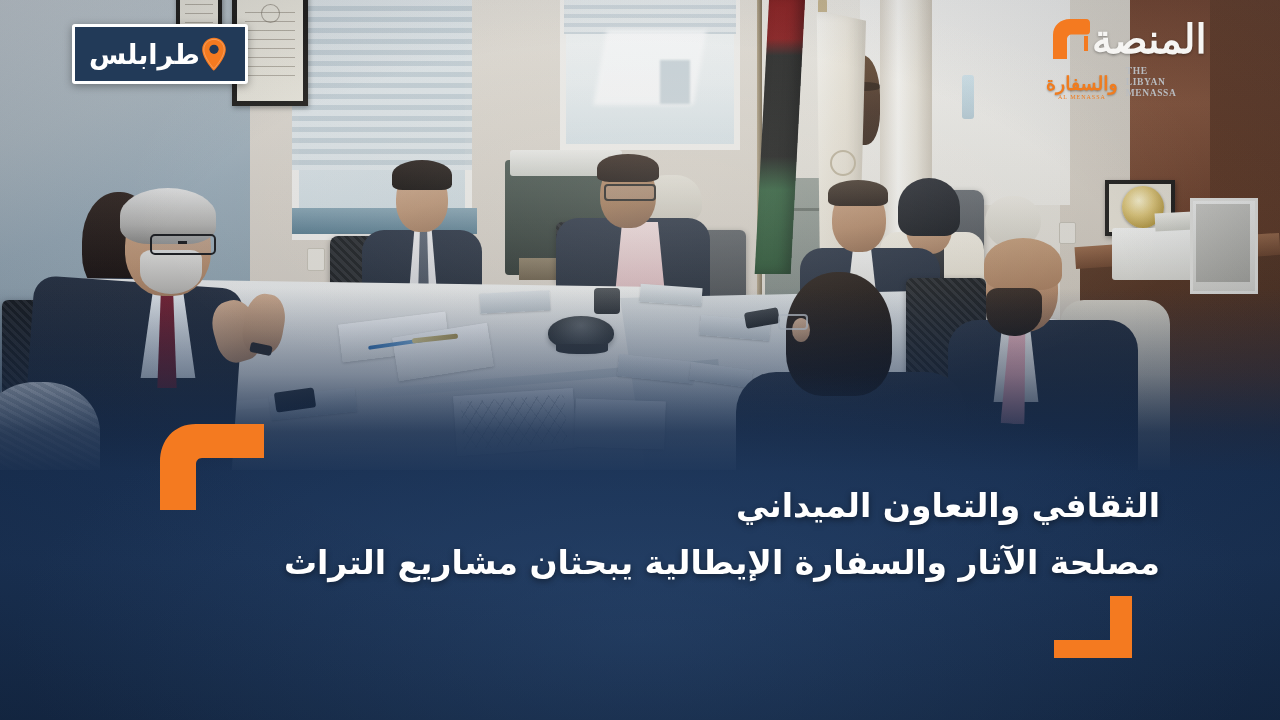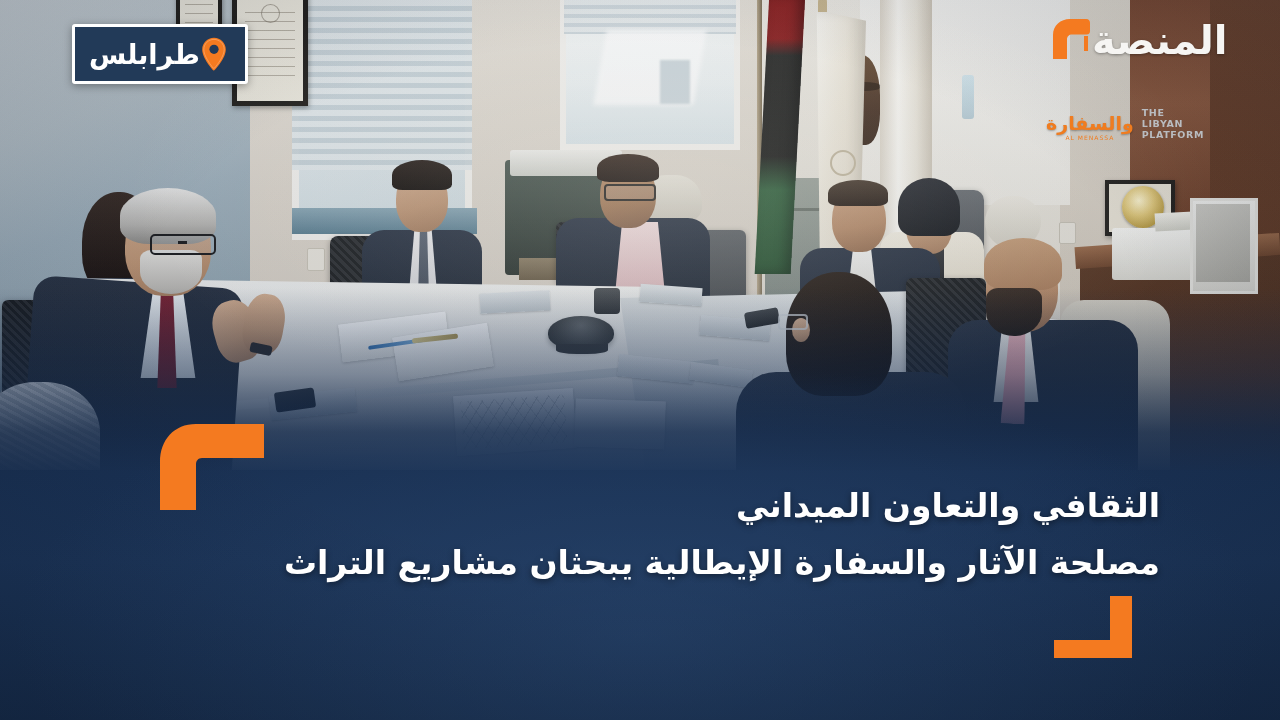--- a/index.html
+++ b/index.html
@@ -598,39 +598,39 @@
     letter-spacing: .3px;
     line-height: 1;
     white-space: nowrap;
   }
 
   
   .logo {
     position: absolute;
     right: 54px; top: 16px;
     width: 180px; height: 78px;
-    display: flex; flex-direction: column; align-items: flex-end;
+    display: flex; flex-direction: column; align-items: flex-end; font-family: Liberation Serif, serif;
   }
   .logo-row1 { display: flex; align-items: center; gap: 2px; }
   .logo-main {
     color: #f6f5f3;
     font-size: 40px; font-weight: 700; line-height: 1;
     letter-spacing: -1px;
     text-shadow: 0 1px 3px rgba(0,0,0,.35);
   }
   .logo-mark { width: 46px; height: 44px; margin-right: -2px; }
   .logo-row2 {
     display: flex; align-items: flex-end; gap: 8px;
     margin-top: 2px; margin-right: 46px;
   }
   .logo-en {
     color: #b9bcc0;
     font-size: 9.5px; font-weight: 700;
     letter-spacing: .6px; line-height: 1.18;
-    text-align: left; direction: ltr; margin-top: 41px;
+    text-align: left; direction: ltr;
   }
   .logo-sub {
     color: #f07c1f;
     font-size: 19px; font-weight: 700; line-height: 1;
     text-shadow: 0 1px 2px rgba(0,0,0,.3);
   }
   .logo-tiny {
     color: #f07c1f; font-size: 6px; letter-spacing: 1px;
     text-align: center; direction: ltr; margin-top: 1px;
   }
@@ -844,21 +844,21 @@
       <span>
         <svg class="logo-mark" viewBox="0 0 46 44" xmlns="http://www.w3.org/2000/svg">
           <path d="M7 43 L7 19 C7 9.5 14.5 3 24 3 L40 3 C43 3 44 5 44 7 L44 15 C44 17 43 18.5 40.5 18.5 L26 18.5 C23 18.5 21 20.5 21 23.5 L21 43 Z" fill="#f47a20"></path>
           <path d="M40 22 L40 33" stroke="#f47a20" stroke-width="4" stroke-linecap="square"></path>
         </svg>
       </span>
     </div>
     <div class="logo-row2">
       <div class="logo-en">
         <div>THE LIBYAN</div>
-        <div>PLATFORM</div>
+        <div>MENASSA</div>
       </div>
       <div>
         <div class="logo-sub">والسفارة</div>
         <div class="logo-tiny">AL MENASSA</div>
       </div>
     </div>
   </div>
 
   <span class="bracket-tl">
     <svg viewBox="0 0 104 86" xmlns="http://www.w3.org/2000/svg" width="104" height="86">

